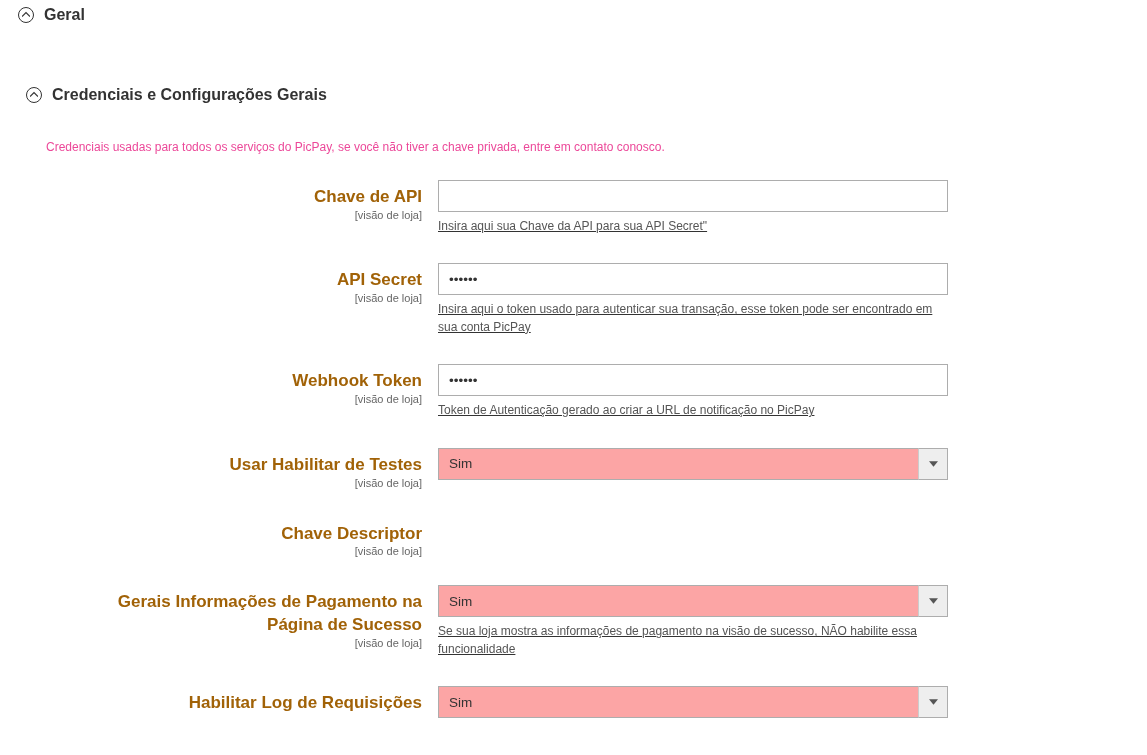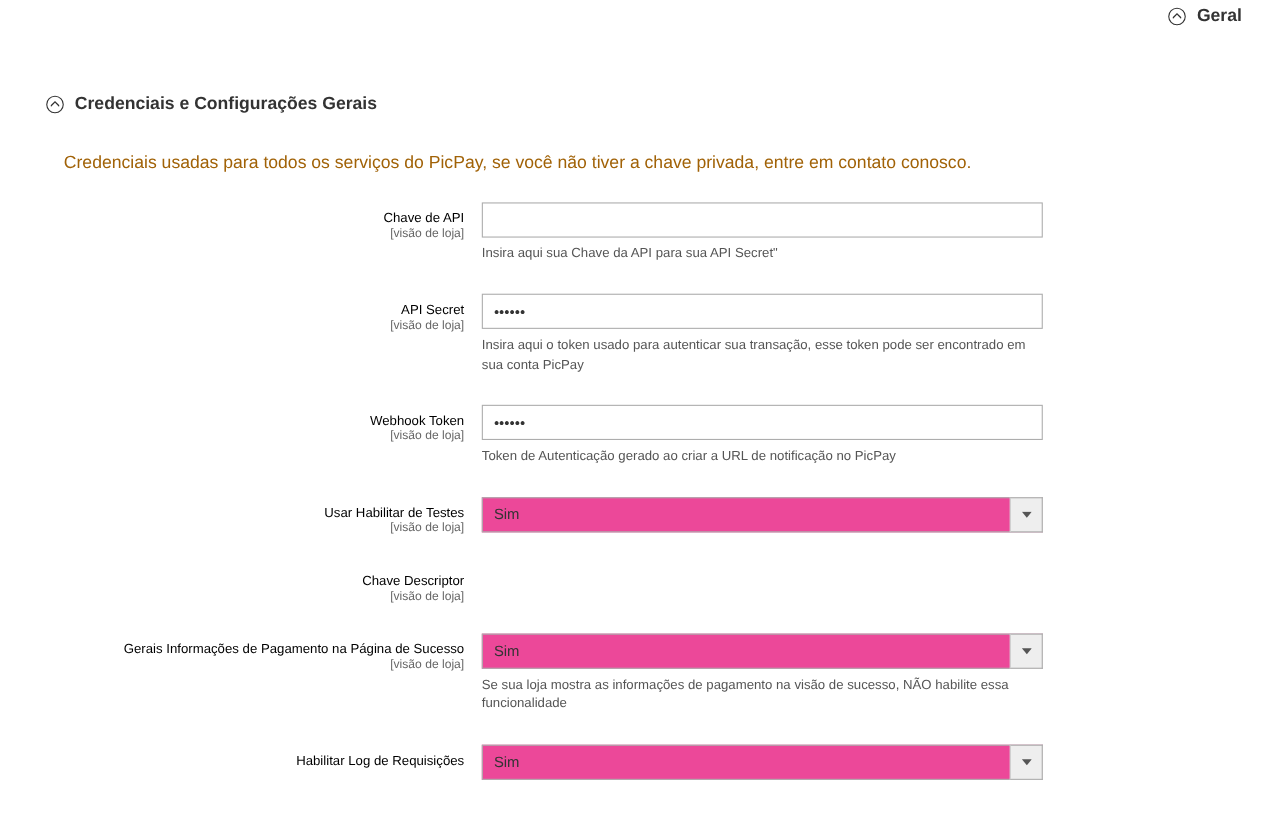--- a/index.html
+++ b/index.html
@@ -15,24 +15,23 @@
       padding: 0;
     }
     .section-header {
       display: flex;
       align-items: center;
       padding: 6px 18px;
       gap: 10px;
     }
     .section-header.main {
       padding-left: 18px;
-      justify-content: flex-end;
     }
     .section-header.sub {
-      padding-left: 42px;
+      padding-left: 26px;
       margin-top: 50px;
       margin-bottom: 20px;
     }
     .section-title {
       font-size: 16px;
       font-weight: 600;
       color: #333;
     }
     .collapse-icon {
       width: 16px;
@@ -42,57 +41,58 @@
       display: flex;
       align-items: center;
       justify-content: center;
       flex-shrink: 0;
     }
     .collapse-icon svg {
       width: 8px;
       height: 8px;
     }
     .description {
-      padding: 10px 58px 26px 58px;
-      color: #a16207;
-      font-size: 16px;
+      padding: 10px 58px 26px 46px;
+      color: #ec4899;
+      font-size: 12px;
     }
     .form-wrapper {
       padding-left: 58px;
       padding-right: 30px;
     }
     .form-row {
       display: flex;
       align-items: flex-start;
       margin-bottom: 28px;
     }
     .form-label-col {
       width: 380px;
       flex-shrink: 0;
       text-align: right;
       padding-right: 16px;
       padding-top: 6px;
     }
     .form-label {
-      font-weight: 400;
-      font-size: 12px;
-      color: #000000;
+      font-weight: 700;
+      font-size: 17px;
+      color: #a16207;
       display: block;
       line-height: 1.35;
     }
     .form-scope {
       font-size: 11px;
       color: #666;
       display: block;
       margin-top: 0;
     }
     .form-control-col {
       flex: 1;
       max-width: 510px;
       position: relative;
+      text-decoration: underline;
     }
     .input-text {
       width: 100%;
       height: 32px;
       padding: 0 10px;
       border: 1px solid #adadad;
       font-size: 13.5px;
       color: #333;
       background: #fff;
     }
@@ -100,21 +100,21 @@
       position: relative;
       width: 100%;
     }
     .select {
       width: 100%;
       height: 32px;
       padding: 0 10px;
       border: 1px solid #adadad;
       font-size: 13.5px;
       color: #333;
-      background: #ec4899;
+      background: #fca5a5;
       appearance: none;
       -webkit-appearance: none;
     }
     .select-arrow {
       position: absolute;
       right: 0;
       top: 0;
       width: 30px;
       height: 32px;
       background: #eee;

